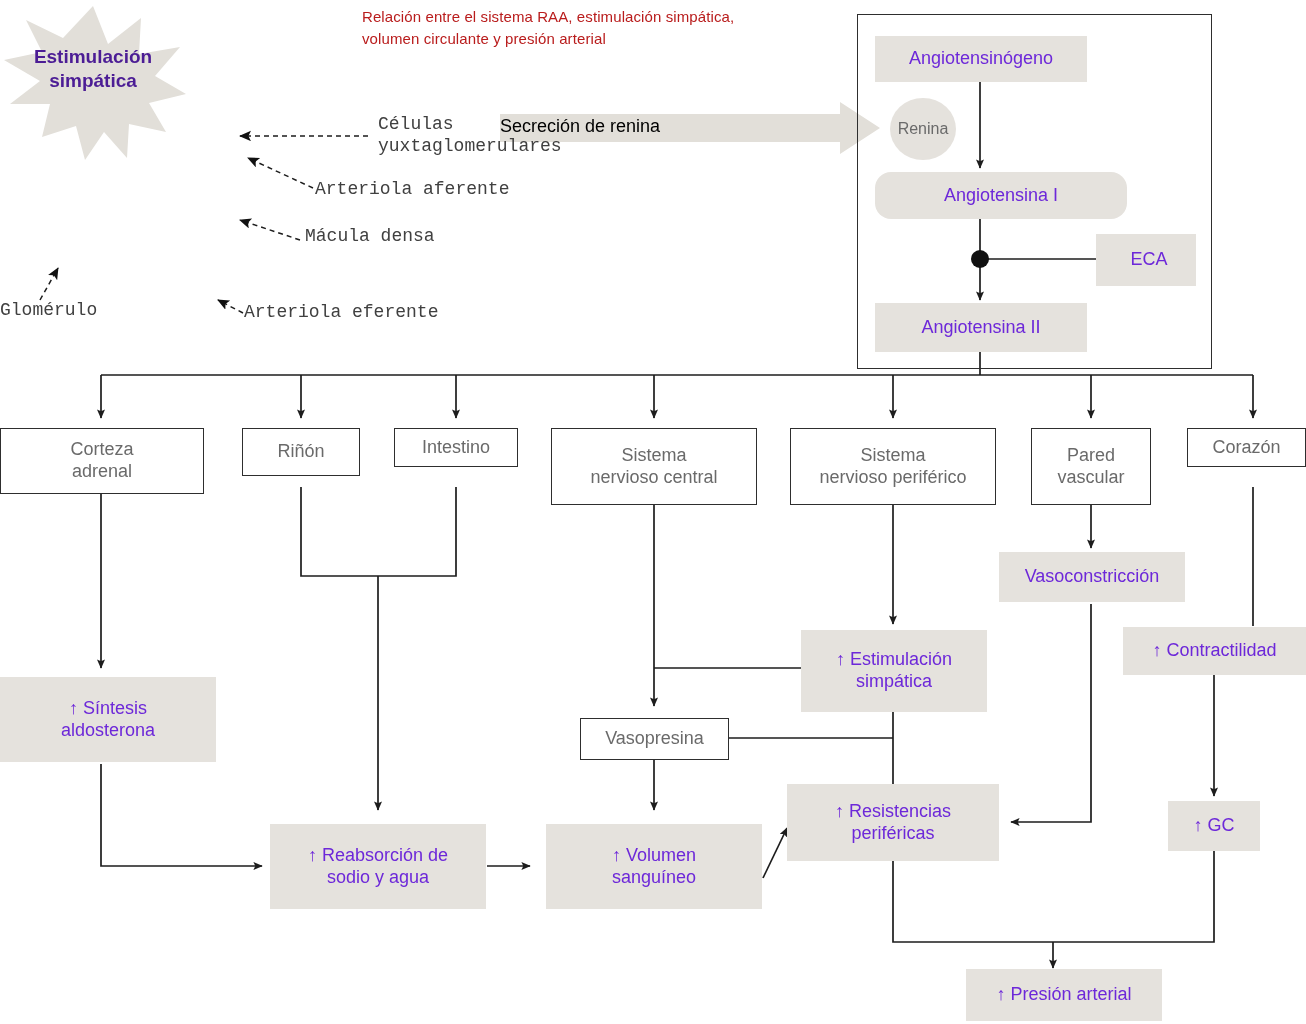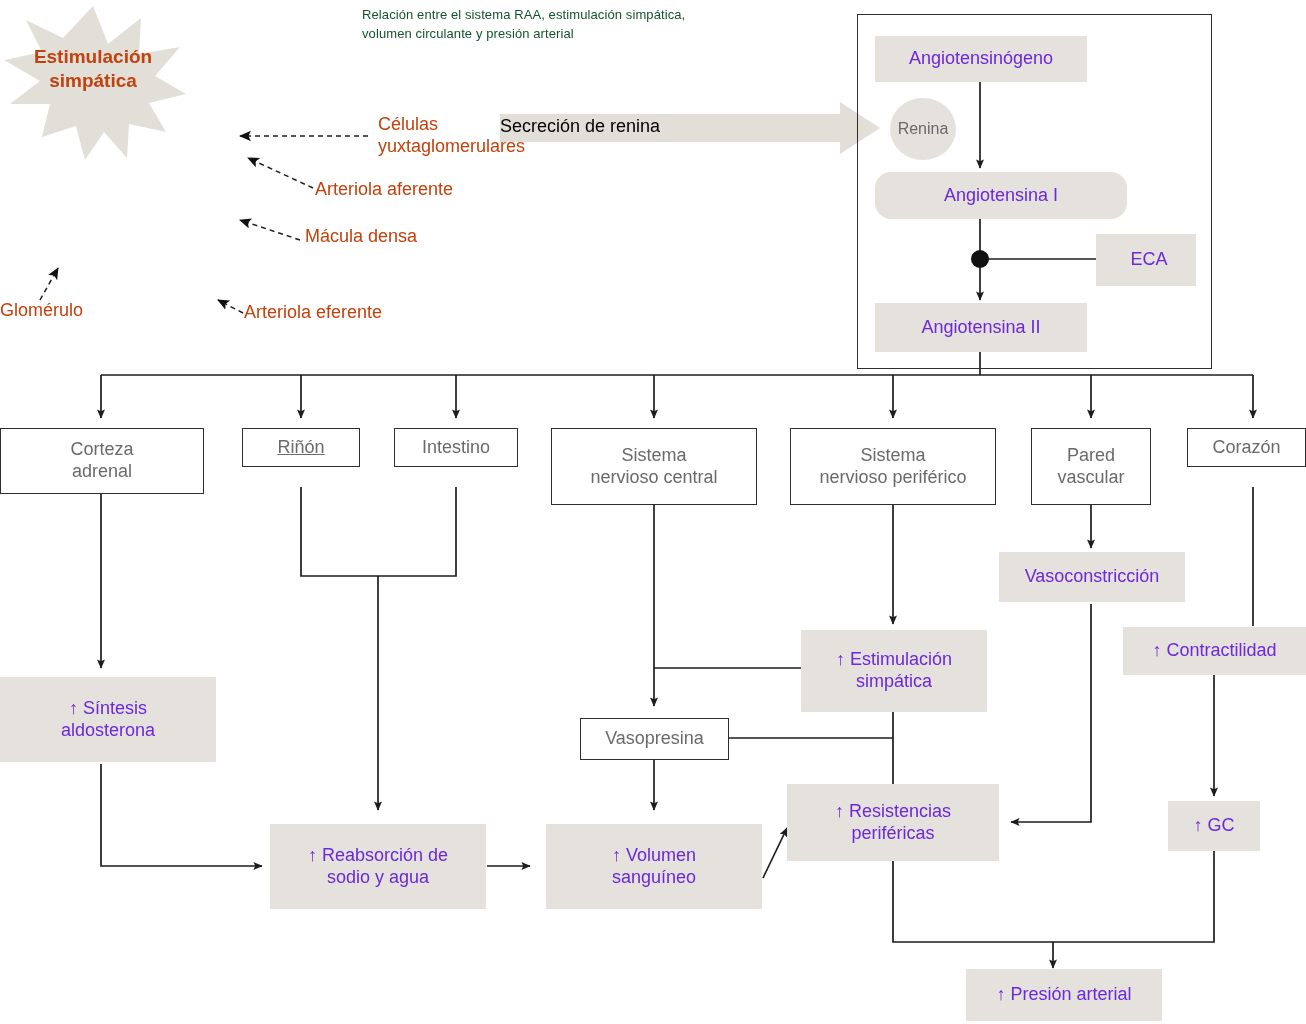--- a/index.html
+++ b/index.html
@@ -29,30 +29,30 @@
     position:absolute;background:#e5e2dd;border-radius:50%;
     display:flex;align-items:center;justify-content:center;
     color:#6a6a6a;font-size:16px;
   }
 
   
   #raa-frame{position:absolute;border:1.6px solid #2e2e2e;background:transparent;box-sizing:border-box;}
 
   
   #title{
-    position:absolute;color:#14532d;font-size:13px;line-height:1.45;
+    position:absolute;color:#b91c1c;font-size:15px;line-height:1.45;
     white-space:pre-line;letter-spacing:0.1px;
   }
 
   
-  .anno{position:absolute;color:#c2410c;font-size:18px;line-height:1.22;white-space:pre-line;}
+  .anno{position:absolute;color:#404040;font-size:18px;line-height:1.22;white-space:pre-line;font-family:Liberation Mono, monospace;}
   #burst-label{
     position:absolute;left:0px;top:6px;width:186px;height:126px;
     display:flex;align-items:center;justify-content:center;
-    color:#c2410c;font-weight:bold;font-size:19px;line-height:1.25;
+    color:#4c1d95;font-weight:bold;font-size:19px;line-height:1.25;
     text-align:center;white-space:pre-line;
   }
 
   
   #secretion-label{
     position:absolute;color:#000000;font-size:18px;
     left:500px;top:116px;width:360px;text-align:left;
   }
 </style>
 </head>
@@ -184,21 +184,21 @@
 
   <div class="node fill" style="left:875px;top:303px;width:212px;height:49px;">
     <span class="txt">Angiotensina II</span>
   </div>
 
   <div class="node outline" style="left:0px;top:428px;width:204px;height:66px;">
     <span class="txt">Corteza
 adrenal</span>
   </div>
 
-  <div class="node outline" style="left:242px;top:428px;width:118px;height:39px;text-decoration:underline;">
+  <div class="node outline" style="left:242px;top:428px;width:118px;height:48px;">
     <span class="txt">Riñón</span>
   </div>
 
   <div class="node outline" style="left:394px;top:428px;width:124px;height:39px;">
     <span class="txt">Intestino</span>
   </div>
 
   <div class="node outline" style="left:551px;top:428px;width:206px;height:77px;">
     <span class="txt">Sistema
 nervioso central</span>

